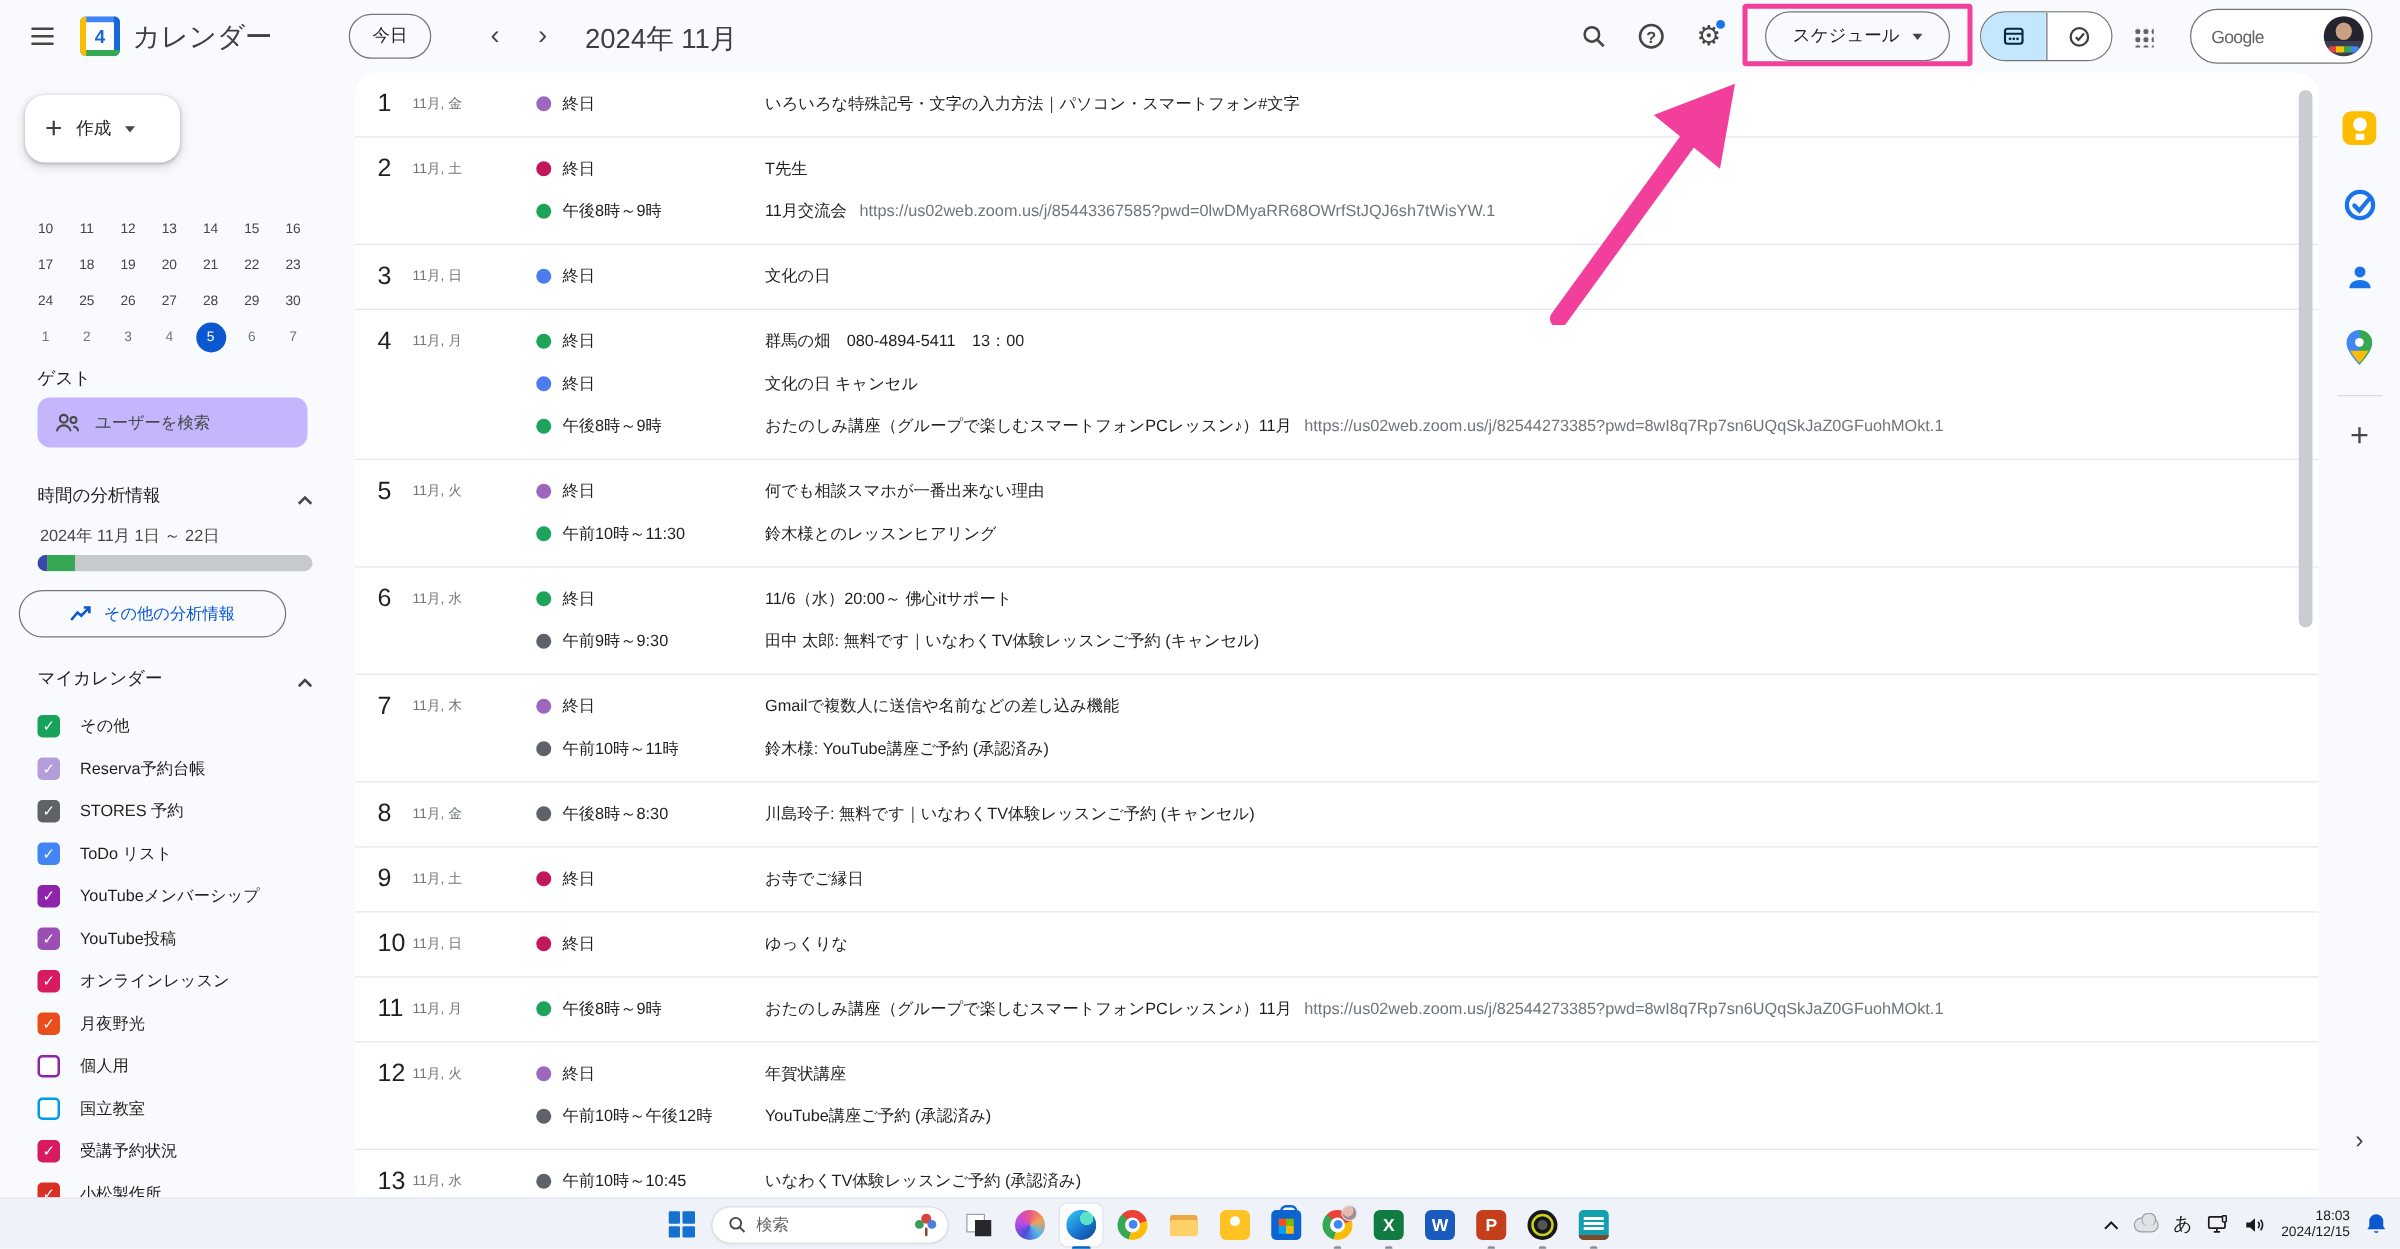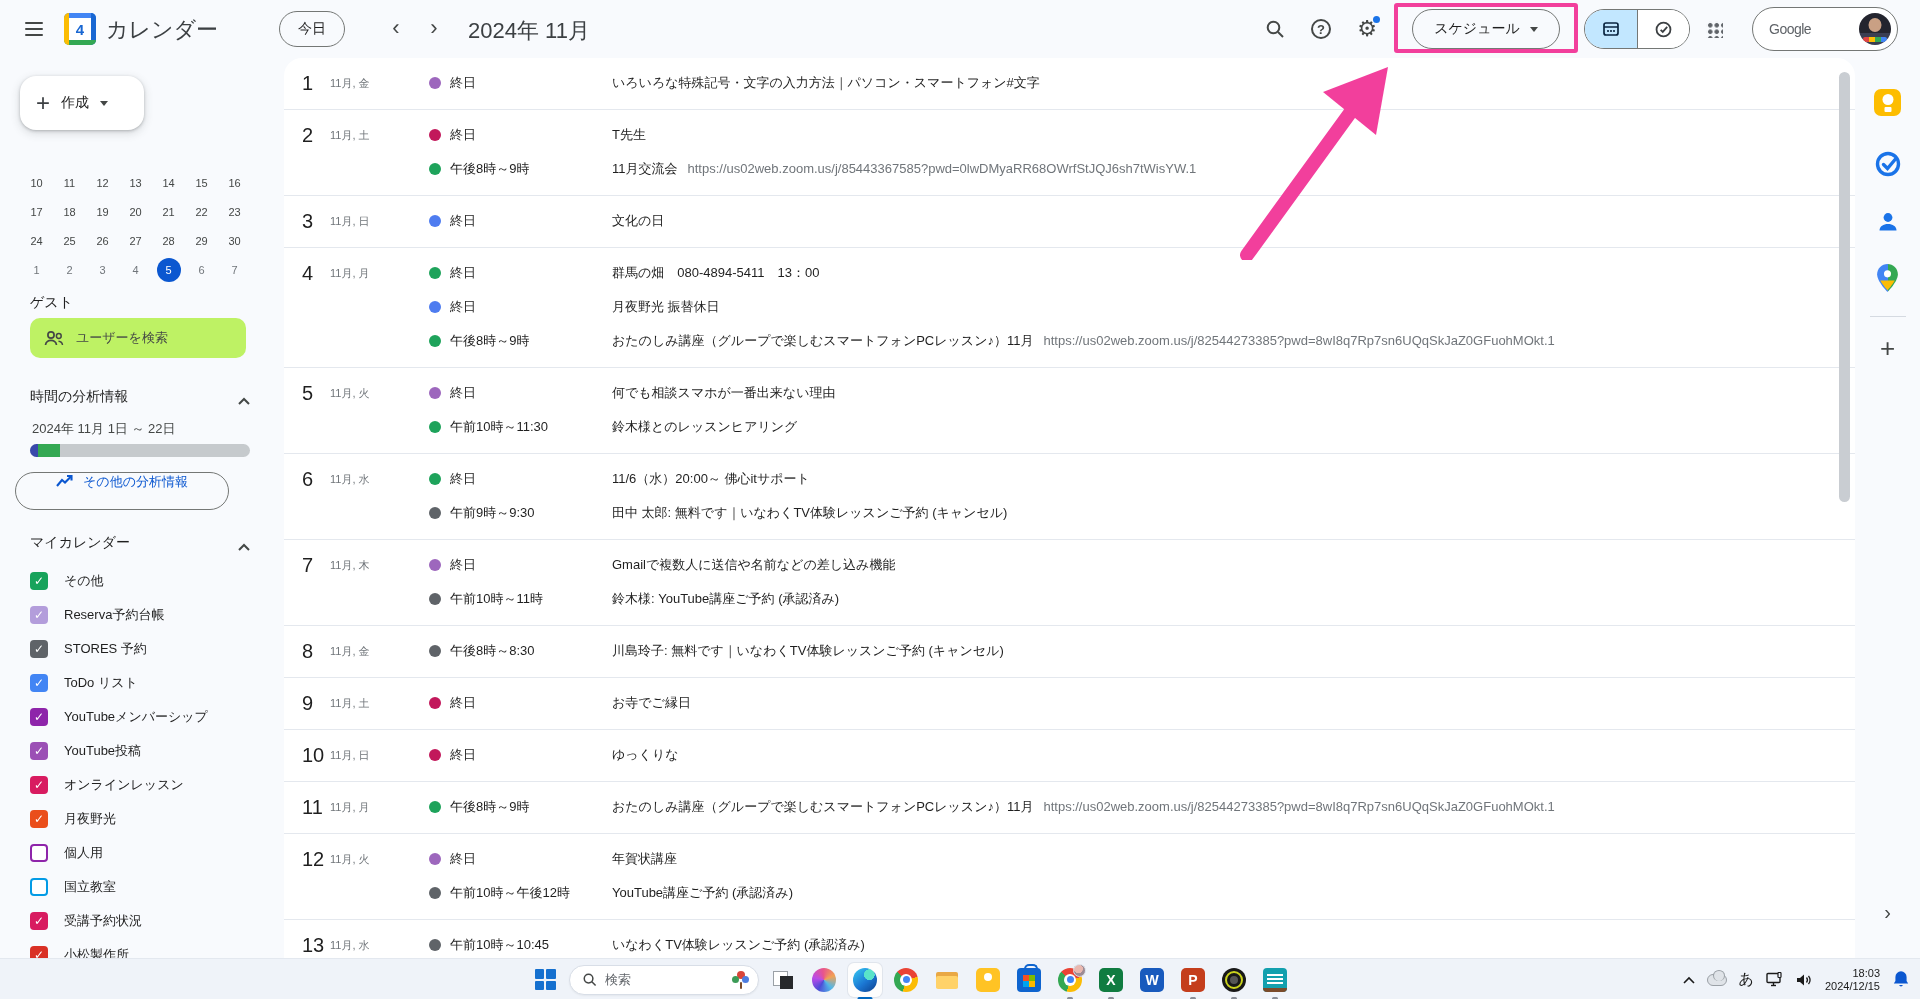--- a/index.html
+++ b/index.html
@@ -53,28 +53,28 @@
   .create-plus{font-size:24px;color:#3C4043;font-weight:400;line-height:1;}
   .create-lbl{font-size:14px;color:#1F1F1F;}
   .mini-cal{position:absolute;top:102px;left:20px;width:232px;height:126px;overflow:hidden;}
   .mc-row{display:grid;grid-template-columns:repeat(7,33px);height:29px;}
   .mc-cut{margin-top:-21px;}
   .mc-cell{display:flex;align-items:center;justify-content:center;font-size:11px;color:#444746;cursor:pointer;}
   .mc-om .mc-cell{color:#70757A;}
   .mc-today{width:24px;height:24px;border-radius:50%;background:#0B57D0;color:#fff !important;align-self:center;justify-self:center;}
   .sec-lbl{position:absolute;left:30px;font-size:14px;color:#1F1F1F;}
   .sec-chev{position:absolute;right:34px;cursor:pointer;}
-  .user-search{position:absolute;top:260px;left:30px;width:216px;height:40px;background:#bef264;border-radius:10px;
+  .user-search{position:absolute;top:260px;left:30px;width:216px;height:40px;background:#c4b5fd;border-radius:10px;
     display:flex;align-items:center;gap:12px;padding:0 14px;cursor:text;}
   .user-search span{font-size:13px;color:#444746;}
   .insight-range{position:absolute;top:362px;left:32px;font-size:13px;color:#444746;}
   .insight-bar{position:absolute;top:386px;left:30px;width:220px;height:13px;border-radius:7px;background:#C6CACD;overflow:hidden;display:flex;}
   .insight-bar i{display:block;height:100%;}
   .more-insights{position:absolute;top:414px;left:15px;width:214px;height:38px;border:1px solid #747775;border-radius:19px;
-    display:flex;justify-content:center;gap:9px;cursor:pointer;background:transparent;}
+    display:flex;align-items:center;justify-content:center;gap:9px;cursor:pointer;background:transparent;}
   .more-insights span{font-size:13px;color:#0B57D0;}
   .cal-list{position:absolute;top:506px;left:30px;right:0;}
   .cal-item{height:34px;display:flex;align-items:center;gap:16px;cursor:pointer;}
   .cb{width:18px;height:18px;border-radius:4px;flex:0 0 18px;display:flex;align-items:center;justify-content:center;background:#fff;border:2px solid #999;}
   .cb.checked{border:none;}
   .cb.checked::after{content:'✓';color:#fff;font-size:12px;font-weight:bold;line-height:1;}
   .cal-lbl{font-size:13px;color:#1F1F1F;white-space:nowrap;}
 
   
   .card{position:absolute;left:284px;top:58px;right:65px;bottom:41px;background:#fff;border-radius:18px 18px 0 0;overflow:hidden;}
@@ -413,21 +413,21 @@
         <div class="d-dow">11月, 月</div>
         <div class="d-events">
           <div class="ev">
             <span class="ev-dot" style="background: rgb(30, 163, 91);"></span>
             <span class="ev-time">終日</span>
             <span class="ev-title"><span class="ev-main">群馬の畑　080-4894-5411　13：00</span></span>
           </div>
           <div class="ev">
             <span class="ev-dot" style="background: rgb(78, 124, 240);"></span>
             <span class="ev-time">終日</span>
-            <span class="ev-title"><span class="ev-main">月夜野光 振替休日</span></span>
+            <span class="ev-title"><span class="ev-main">文化の日 キャンセル</span></span>
           </div>
           <div class="ev">
             <span class="ev-dot" style="background: rgb(30, 163, 91);"></span>
             <span class="ev-time">午後8時～9時</span>
             <span class="ev-title"><span class="ev-main">おたのしみ講座（グループで楽しむスマートフォンPCレッスン♪）11月</span><span class="ev-link">https://us02web.zoom.us/j/82544273385?pwd=8wI8q7Rp7sn6UQqSkJaZ0GFuohMOkt.1</span></span>
           </div>
         </div>
       </div>
       <div class="day">
         <div class="d-num">5</div>

